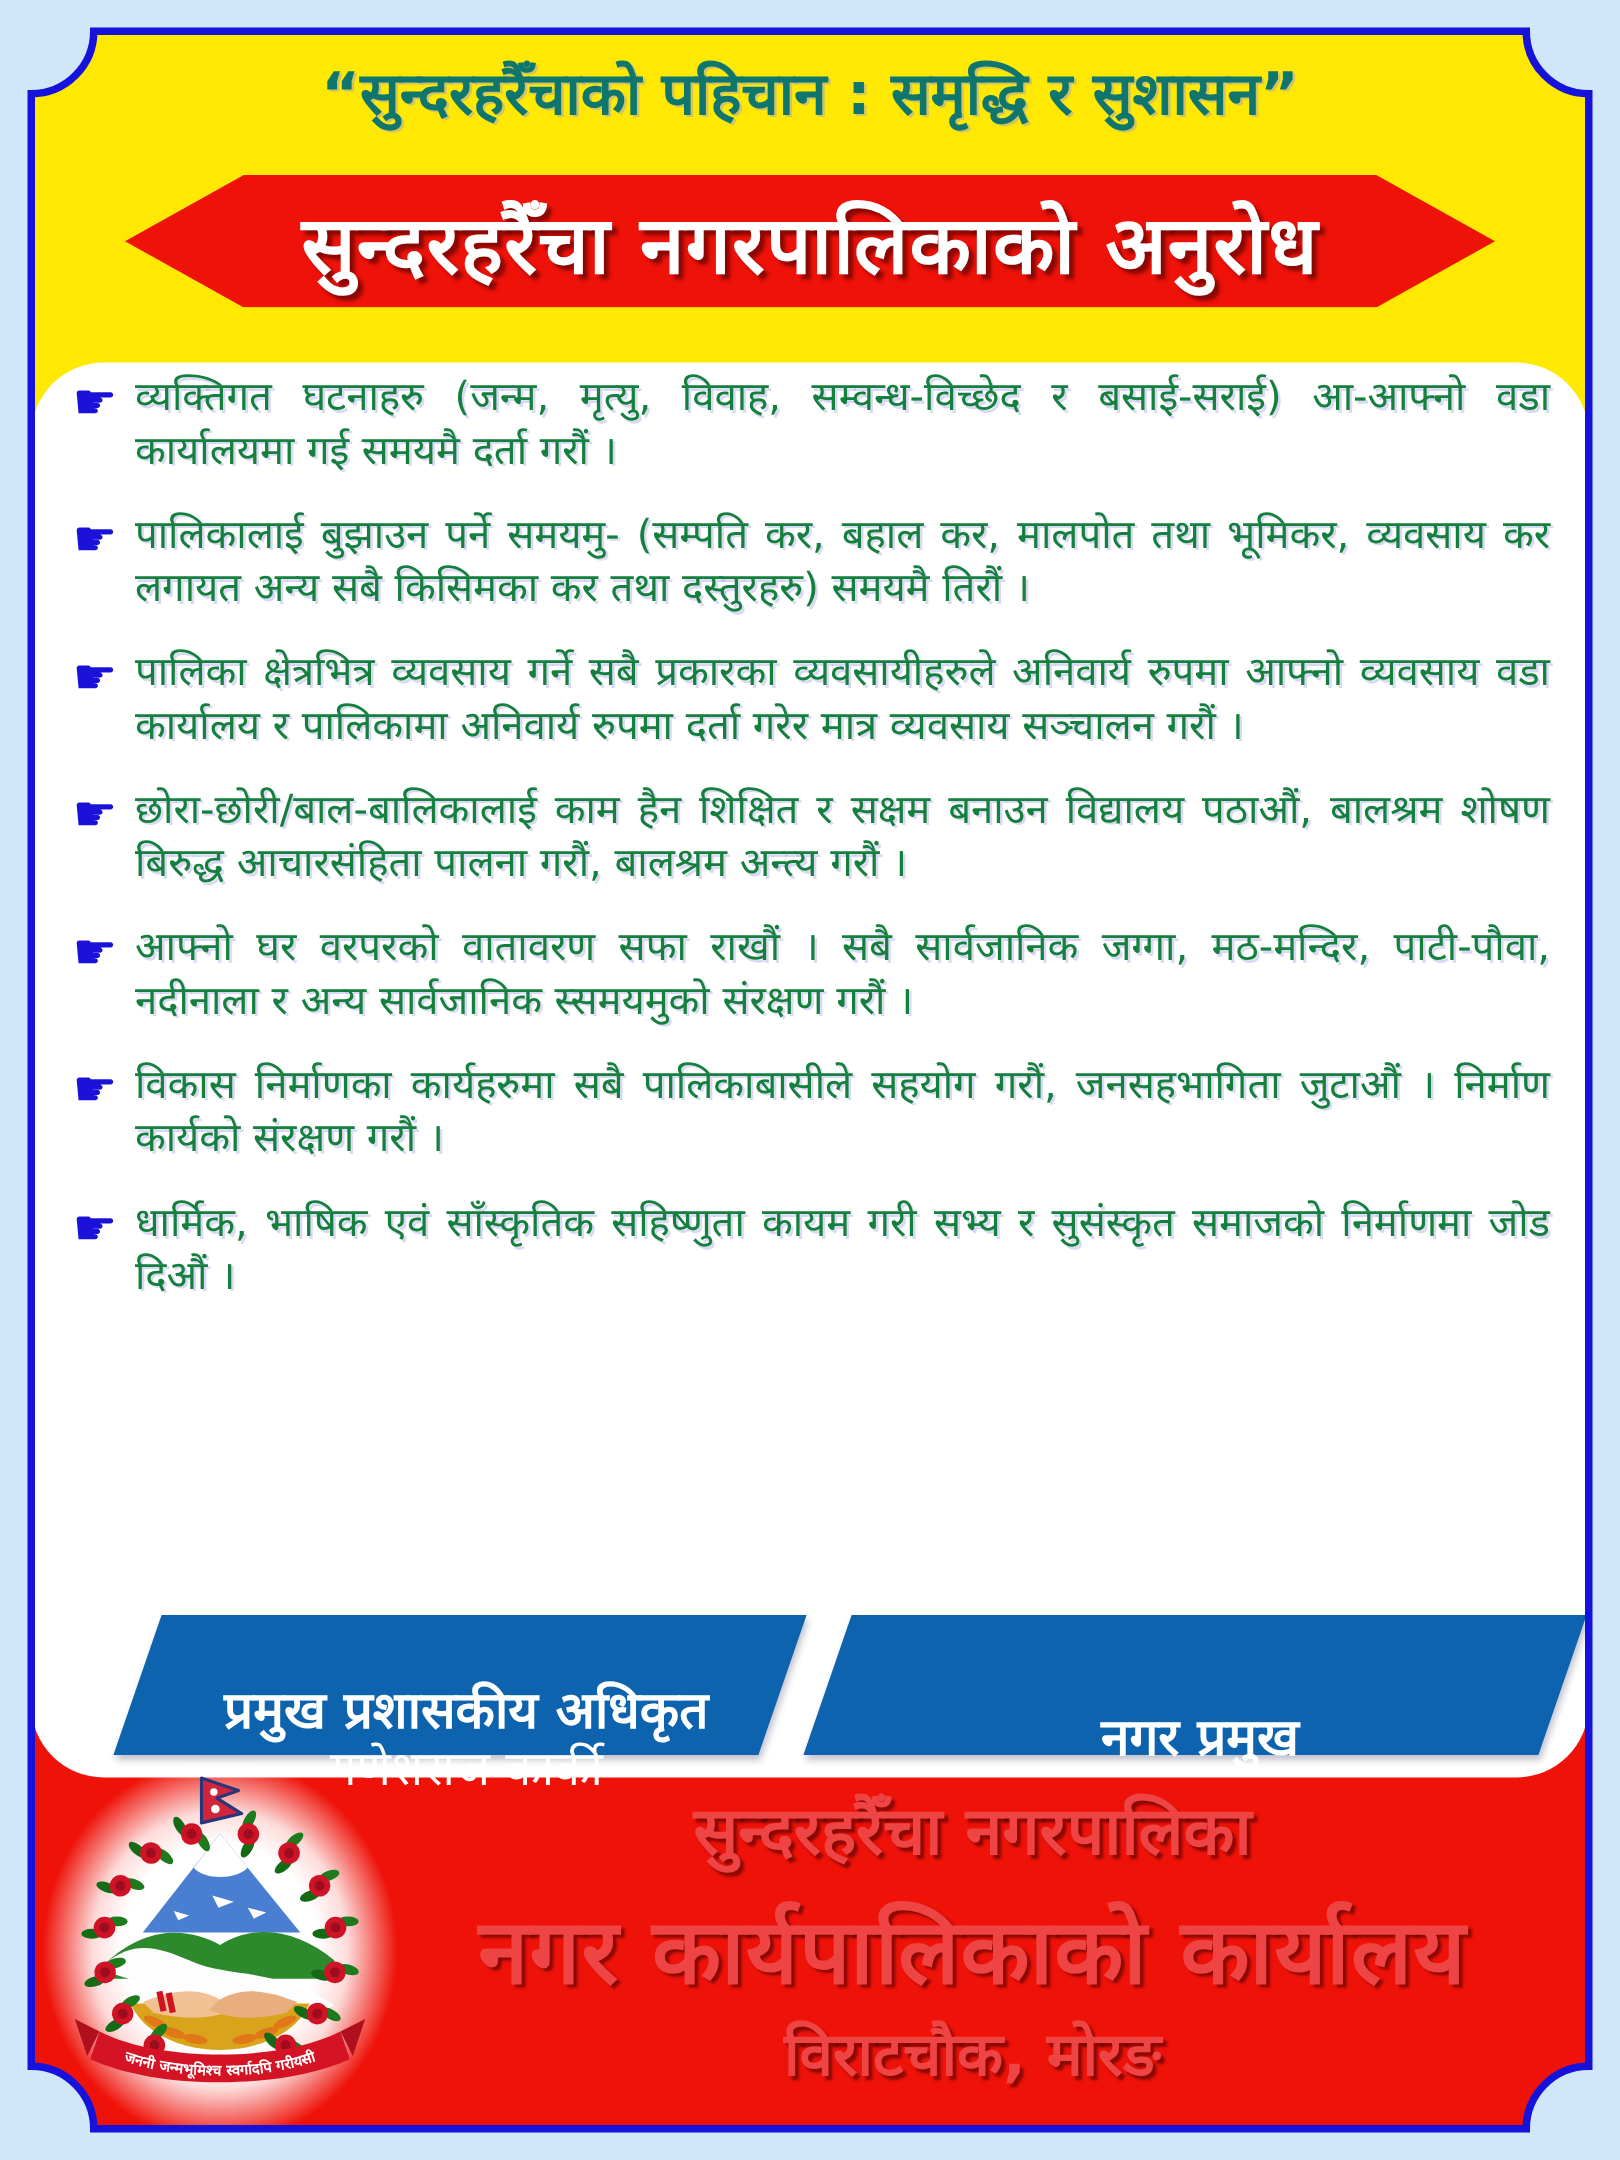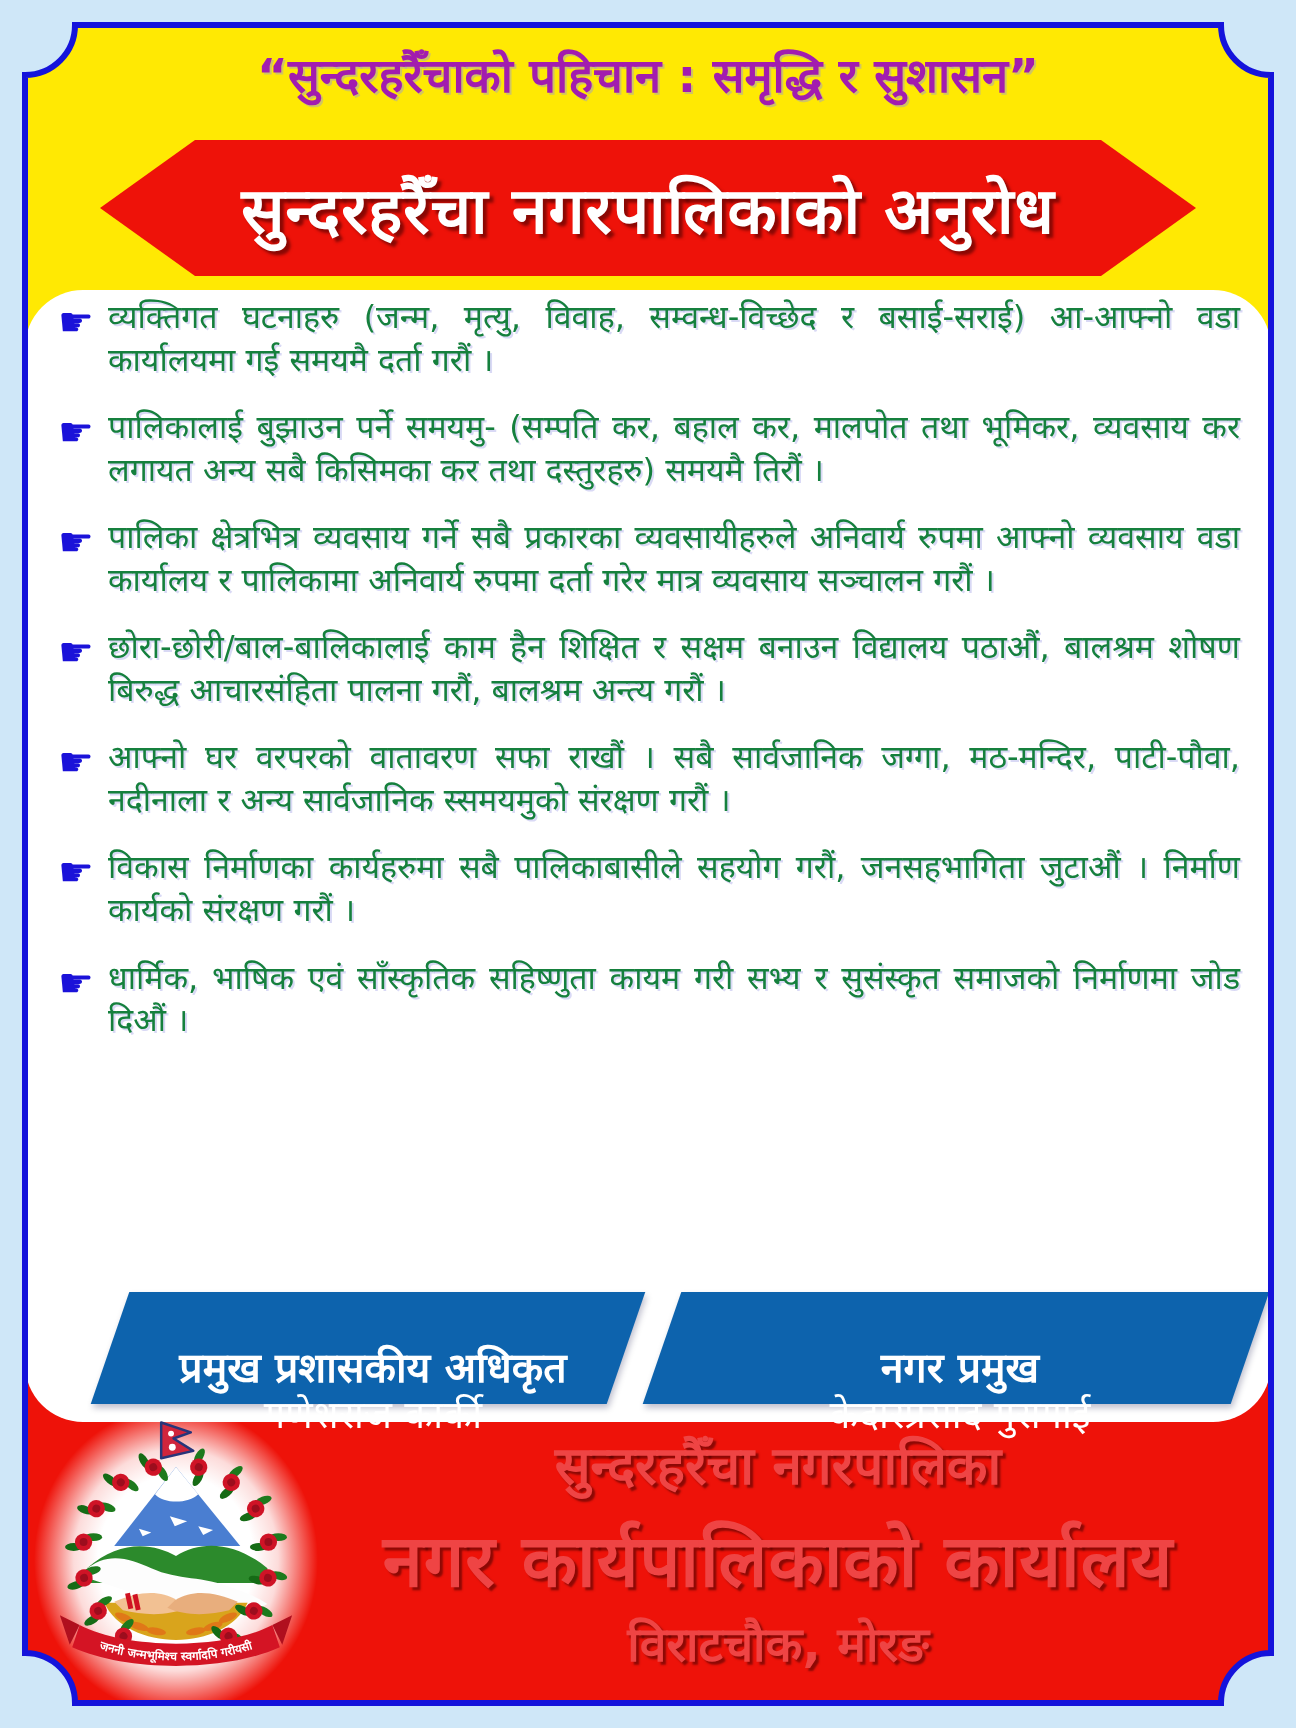--- a/index.html
+++ b/index.html
@@ -16,25 +16,25 @@
     clip-path:path('M 75,25 H 1221 A 50,50 0 0 0 1271,75 V 1653 A 50,50 0 0 0 1221,1703 H 75 A 50,50 0 0 0 25,1653 V 75 A 50,50 0 0 0 75,25 Z');
     background:#ffffff;
   }
   .frame-stroke{position:absolute;inset:0;pointer-events:none;z-index:50;}
   .yellow-band{position:absolute;left:0;right:0;top:0;height:345px;background:#ffe903;z-index:1;}
   .red-footer-bg{position:absolute;left:0;right:0;top:1358px;bottom:0;background:#ee1209;z-index:2;}
   .white-panel{position:absolute;left:25px;right:25px;top:290px;height:1132px;background:#ffffff;border-radius:58px;z-index:3;}
 
   .slogan{
     position:absolute;left:60px;right:60px;top:48px;z-index:6;
-    text-align:center;color:#a21caf;font-weight:bold;font-size:47px;line-height:1.2;
+    text-align:center;color:#0f766e;font-weight:bold;font-size:47px;line-height:1.2;
     text-shadow:2px 2px 0 rgba(150,150,220,.45);
   }
   .red-banner{
-    position:absolute;left:100px;right:100px;top:140px;height:136px;z-index:6;
+    position:absolute;left:100px;right:100px;top:140px;height:106px;z-index:6;
     background:#ee1209;
     clip-path:polygon(95px 0%,calc(100% - 95px) 0%,100% 50%,calc(100% - 95px) 100%,95px 100%,0% 50%);
     display:flex;align-items:center;justify-content:center;
   }
   .red-banner .t{
     color:#ffffff;font-weight:bold;font-size:64px;letter-spacing:1px;
     text-shadow:4px 4px 3px rgba(70,0,0,.6);
   }
 
   .bullets{
@@ -125,21 +125,20 @@
     </div>
 
     <div class="ribbon-bg left"></div>
     <div class="ribbon-bg right"></div>
     <div class="ribbon-text left">
       <div class="title">प्रमुख प्रशासकीय अधिकृत</div>
       <div class="name">गणेशराज कार्की</div>
     </div>
     <div class="ribbon-text right">
       <div class="title">नगर प्रमुख</div>
-      <div class="name">केदारप्रसाद गुरागाई</div>
     </div>
 
     <div class="footer-content">
       <div class="muni">सुन्दरहरैँचा नगरपालिका</div>
       <div class="office">नगर कार्यपालिकाको कार्यालय</div>
       <div class="addr">विराटचौक, मोरङ</div>
     </div>
 
     <div class="logo-wrap">
       <div class="logo-glow"></div>

